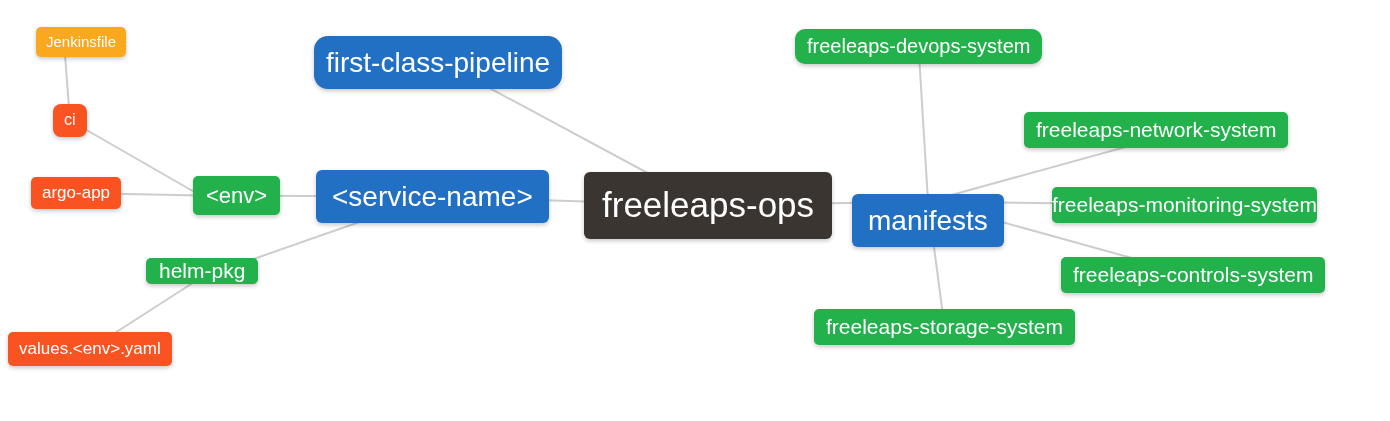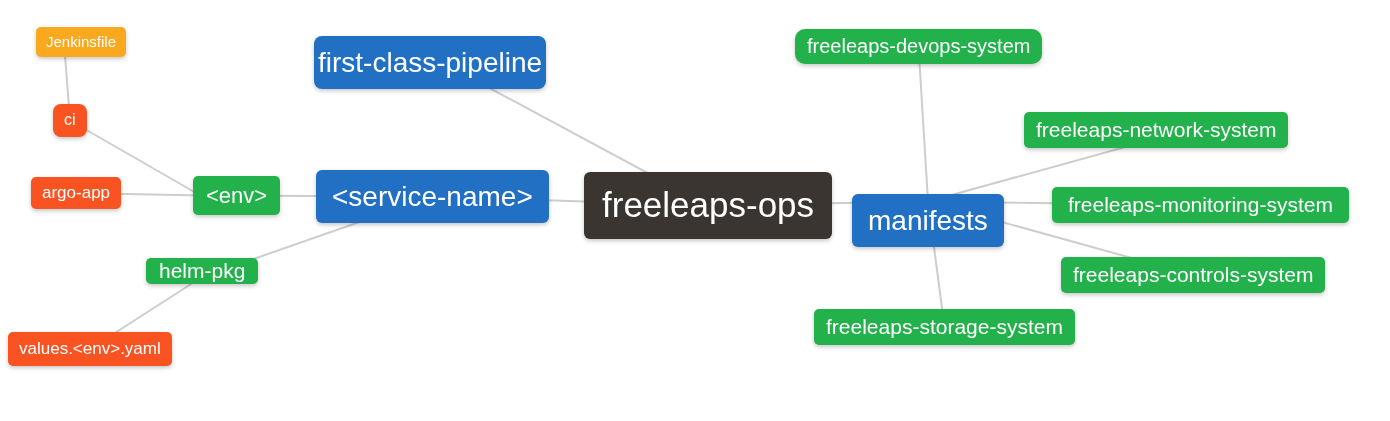--- a/index.html
+++ b/index.html
@@ -50,27 +50,27 @@
       <line x1="200.5" y1="195.5" x2="70" y2="120.5" stroke="#cdcdcd" stroke-width="2"></line>
       <line x1="70" y1="120.5" x2="64" y2="42" stroke="#cdcdcd" stroke-width="2"></line>
       <line x1="202" y1="277" x2="90" y2="349" stroke="#cdcdcd" stroke-width="2"></line>
       <line x1="928" y1="201.5" x2="918.5" y2="46.5" stroke="#cdcdcd" stroke-width="2"></line>
       <line x1="928" y1="201.5" x2="1187" y2="130" stroke="#cdcdcd" stroke-width="2"></line>
       <line x1="928" y1="201.5" x2="1196.5" y2="205" stroke="#cdcdcd" stroke-width="2"></line>
       <line x1="928" y1="201.5" x2="1193" y2="275" stroke="#cdcdcd" stroke-width="2"></line>
       <line x1="928" y1="201.5" x2="944.5" y2="327" stroke="#cdcdcd" stroke-width="2"></line>
     </svg>
 <div class="node" style="left: 584px; top: 172px; font-size: 35px; padding: 15px 18px; border-radius: 6px; background: rgb(58, 53, 49); color: rgb(255, 255, 255);">freeleaps-ops</div>
-    <div class="node" style="left: 314px; top: 36px; font-size: 28px; padding: 12px 4px; border-radius: 8px; background: rgb(33, 112, 196); color: rgb(255, 255, 255);">first-class-pipeline</div>
+    <div class="node" style="left: 314px; top: 36px; font-size: 28px; padding: 12px 12px; border-radius: 14px; background: rgb(33, 112, 196); color: rgb(255, 255, 255);">first-class-pipeline</div>
     <div class="node" style="left: 316px; top: 170px; font-size: 28px; padding: 12px 16px; border-radius: 6px; background: rgb(33, 112, 196); color: rgb(255, 255, 255);">&lt;service-name&gt;</div>
     <div class="node" style="left: 852px; top: 175px; font-size: 28px; padding: 12px 16px; border-radius: 6px; background: rgb(33, 112, 196); color: rgb(255, 255, 255); margin-top: 19px;">manifests</div>
     <div class="node" style="left: 157px; top: 176px; font-size: 22px; padding: 8px 13px; border-radius: 5px; background: rgb(35, 177, 76); color: rgb(255, 255, 255); margin-left: 36px;">&lt;env&gt;</div>
     <div class="node" style="left: 146px; top: 258px; font-size: 21px; padding: 2px 13px; border-radius: 5px; background: rgb(35, 177, 76); color: rgb(255, 255, 255); text-align: right;">helm-pkg</div>
     <div class="node" style="left: 53px; top: 104px; font-size: 16px; padding: 8px 11px; border-radius: 8px; background: rgb(249, 83, 33); color: rgb(255, 255, 255);">ci</div>
     <div class="node" style="left: 31px; top: 177px; font-size: 17px; padding: 7px 11px; border-radius: 5px; background: rgb(249, 83, 33); color: rgb(255, 255, 255);">argo-app</div>
     <div class="node" style="left: 8px; top: 332px; font-size: 17px; padding: 8px 11px; border-radius: 5px; background: rgb(249, 83, 33); color: rgb(255, 255, 255);">values.&lt;env&gt;.yaml</div>
     <div class="node" style="left: 36px; top: 27px; font-size: 15px; padding: 7px 10px; border-radius: 5px; background: rgb(250, 168, 30); color: rgb(255, 255, 255);">Jenkinsfile</div>
     <div class="node" style="left: 795px; top: 29px; font-size: 20px; padding: 7px 12px; border-radius: 10px; background: rgb(35, 177, 76); color: rgb(255, 255, 255);">freeleaps-devops-system</div>
     <div class="node" style="left: 1024px; top: 112px; font-size: 21px; padding: 7px 12px; border-radius: 5px; background: rgb(35, 177, 76); color: rgb(255, 255, 255);">freeleaps-network-system</div>
-    <div class="node" style="left: 1052px; top: 187px; font-size: 21px; padding: 7px 16px; border-radius: 5px; background: rgb(35, 177, 76); color: rgb(255, 255, 255);">freeleaps-monitoring-system</div>
+    <div class="node" style="left: 1052px; top: 187px; font-size: 21px; padding: 7px 0; border-radius: 5px; background: rgb(35, 177, 76); color: rgb(255, 255, 255);">freeleaps-monitoring-system</div>
     <div class="node" style="left: 1061px; top: 257px; font-size: 21px; padding: 7px 12px; border-radius: 5px; background: rgb(35, 177, 76); color: rgb(255, 255, 255);">freeleaps-controls-system</div>
     <div class="node" style="left: 814px; top: 309px; font-size: 21px; padding: 7px 12px; border-radius: 5px; background: rgb(35, 177, 76); color: rgb(255, 255, 255);">freeleaps-storage-system</div>
   </div>
 
 </body></html>

